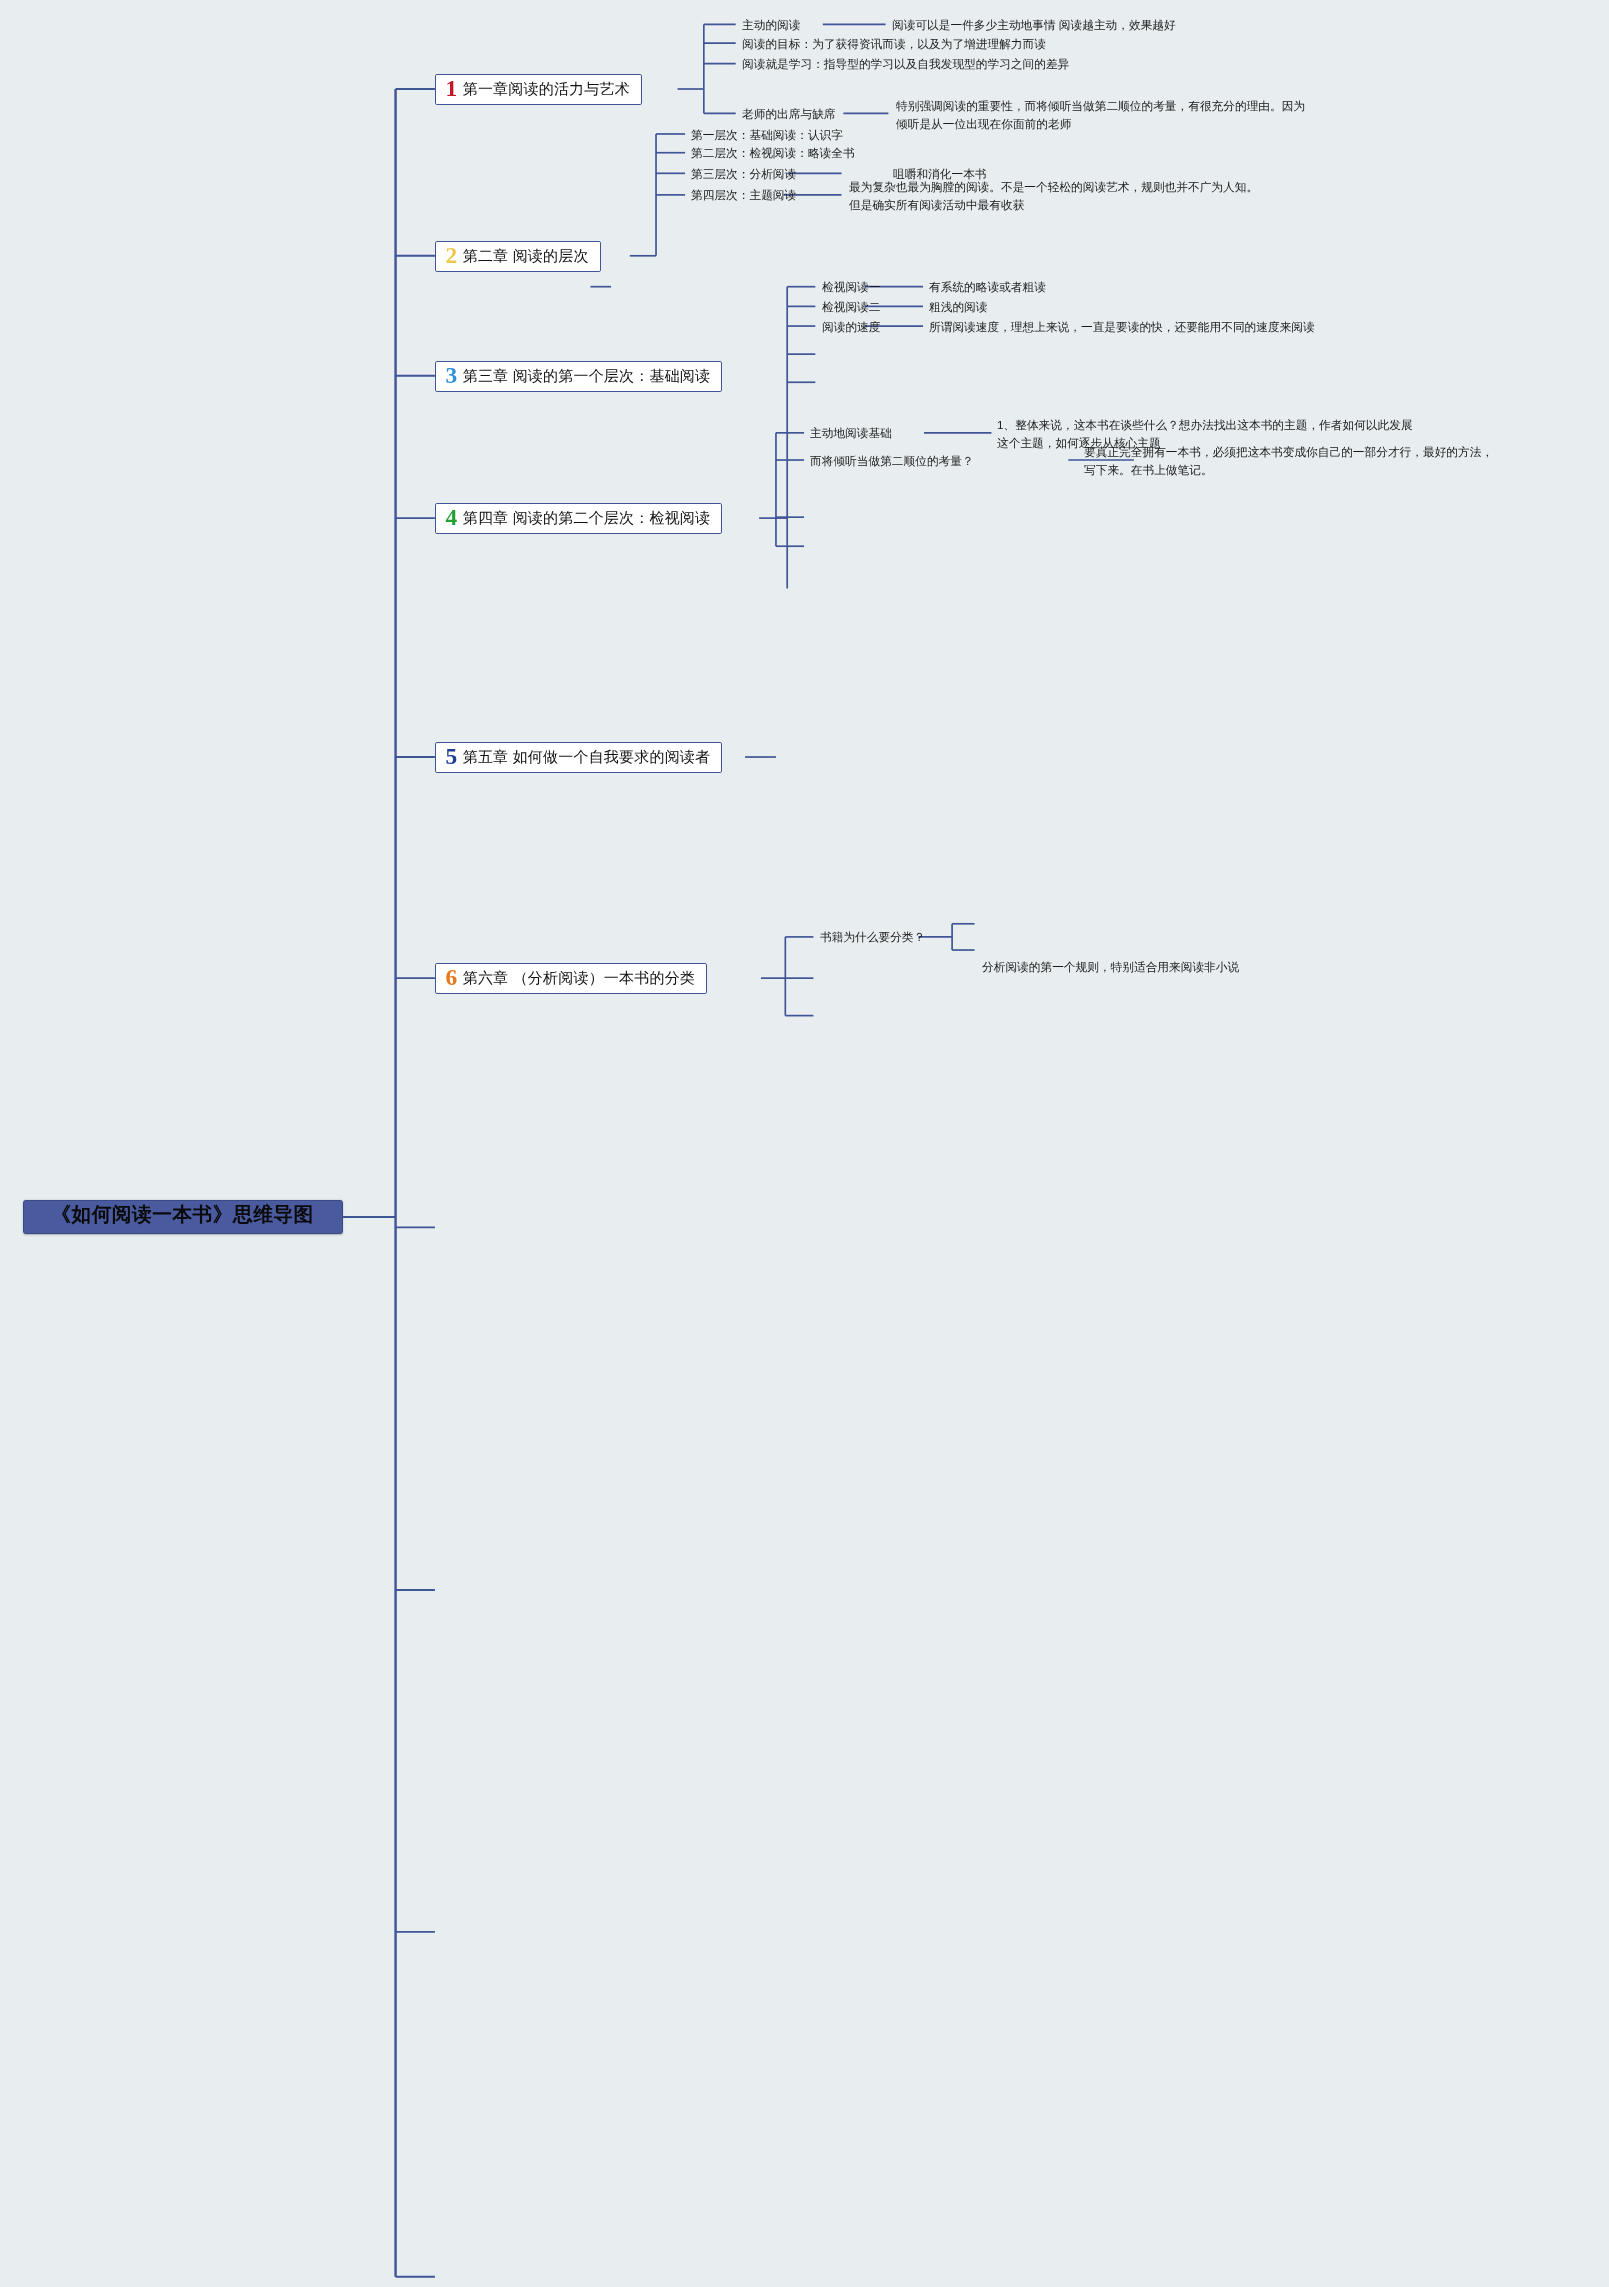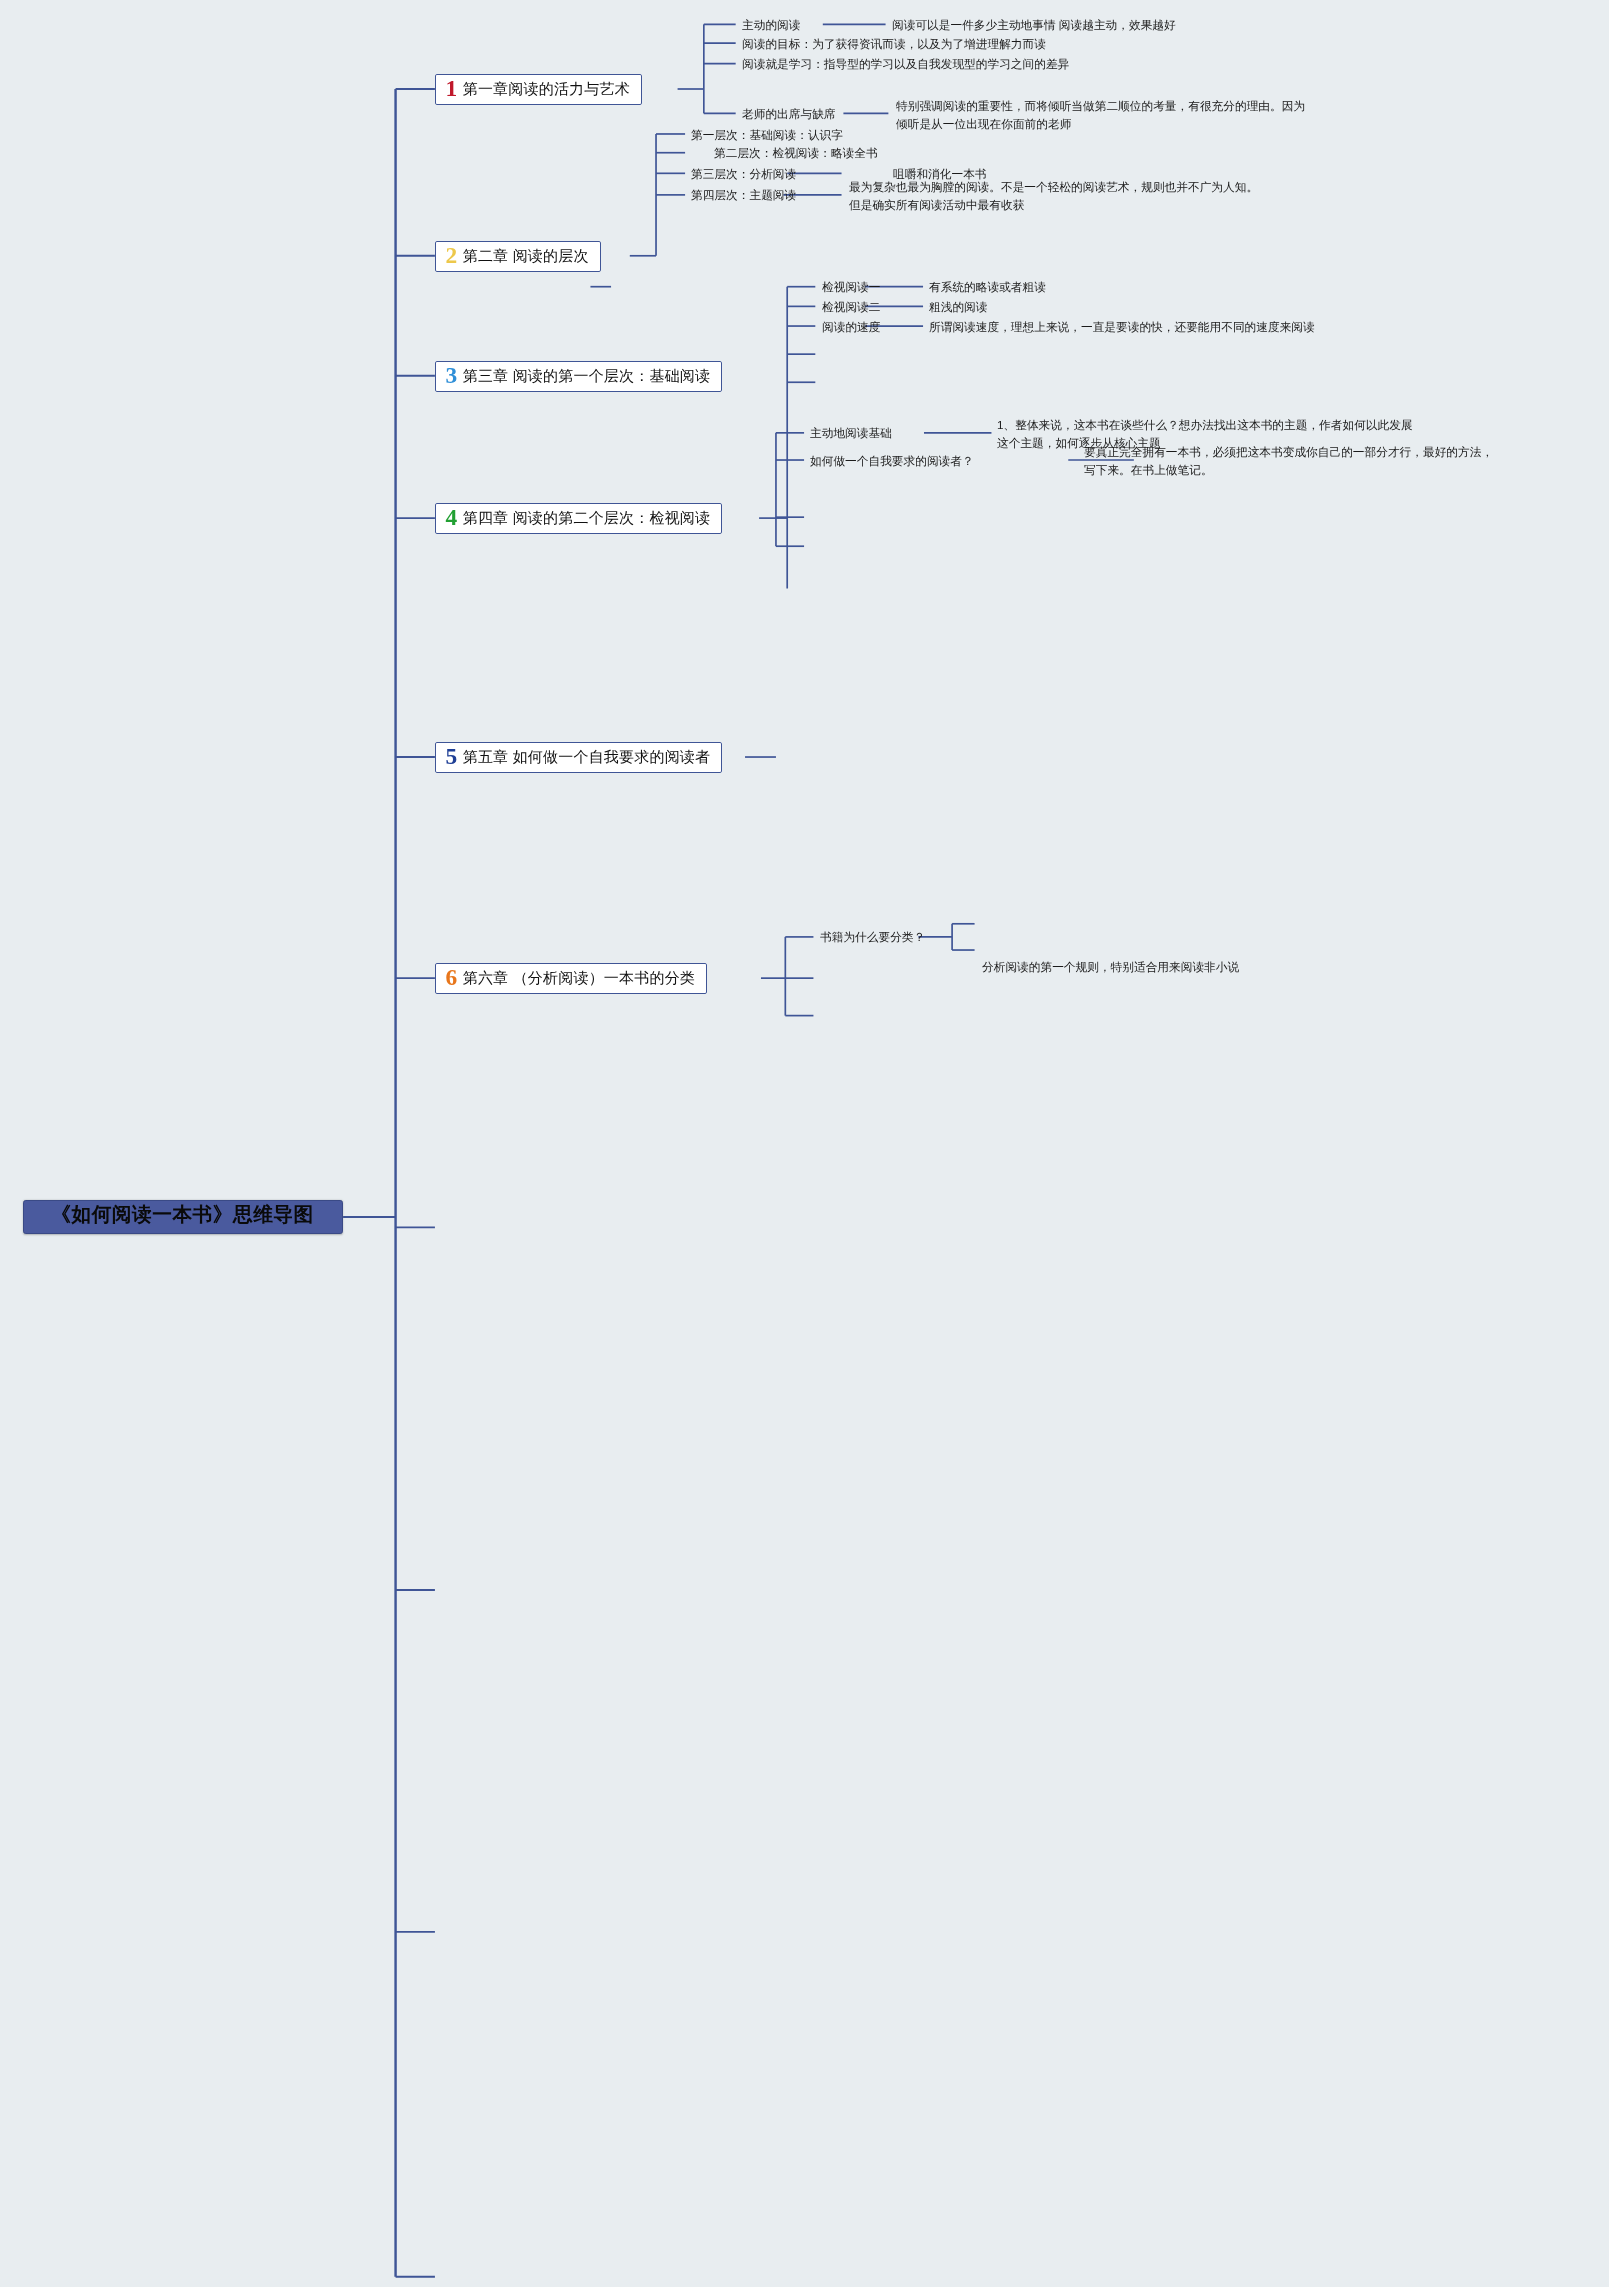--- a/index.html
+++ b/index.html
@@ -194,21 +194,21 @@
   <div class="leaf" style="left:742px; top:55px;">阅读就是学习：指导型的学习以及自我发现型的学习之间的差异</div>
   <div class="leaf" style="left:742px; top:105px;">老师的出席与缺席</div>
   <div class="leaf two-line" style="left:896px; top:97px;">特别强调阅读的重要性，而将倾听当做第二顺位的考量，有很充分的理由。因为
 倾听是从一位出现在你面前的老师</div>
 
   <div class="chapter-box" style="left:435px; top:241px;">
     <span class="chapter-num" style="color:#edc84b;">2</span>
     <span class="chapter-title">第二章 阅读的层次</span>
   </div>
   <div class="leaf" style="left:691px; top:126px;">第一层次：基础阅读：认识字</div>
-  <div class="leaf" style="left:691px; top:144px;margin-left:23px;">第二层次：检视阅读：略读全书</div>
+  <div class="leaf" style="left:691px; top:144px;">第二层次：检视阅读：略读全书</div>
   <div class="leaf" style="left:691px; top:165px;">第三层次：分析阅读</div>
   <div class="leaf" style="left:849px; top:165px;padding-left:44px;">咀嚼和消化一本书</div>
   <div class="leaf" style="left:691px; top:186px;">第四层次：主题阅读</div>
   <div class="leaf two-line" style="left:849px; top:178px;">最为复杂也最为胸膛的阅读。不是一个轻松的阅读艺术，规则也并不广为人知。
 但是确实所有阅读活动中最有收获</div>
 
   <div class="chapter-box" style="left:435px; top:361px;">
     <span class="chapter-num" style="color:#2f8fd8;">3</span>
     <span class="chapter-title">第三章 阅读的第一个层次：基础阅读</span>
   </div>
@@ -224,21 +224,21 @@
   <div class="leaf" style="left:822px; top:318px;">阅读的速度</div>
   <div class="leaf" style="left:929px; top:318px;">所谓阅读速度，理想上来说，一直是要读的快，还要能用不同的速度来阅读</div>
 
   <div class="chapter-box" style="left:435px; top:742px;">
     <span class="chapter-num" style="color:#1f3f96;">5</span>
     <span class="chapter-title">第五章 如何做一个自我要求的阅读者</span>
   </div>
   <div class="leaf" style="left:810px; top:424px;">主动地阅读基础</div>
   <div class="leaf two-line" style="left:997px; top:416px;">1、整体来说，这本书在谈些什么？想办法找出这本书的主题，作者如何以此发展
 这个主题，如何逐步从核心主题</div>
-  <div class="leaf" style="left:810px; top:452px;">如何做一个自我要求的阅读者？</div>
+  <div class="leaf" style="left:810px; top:452px;">而将倾听当做第二顺位的考量？</div>
   <div class="leaf two-line" style="left:1084px; top:443px;">要真正完全拥有一本书，必须把这本书变成你自己的一部分才行，最好的方法，
 写下来。在书上做笔记。</div>
 
   <div class="chapter-box" style="left:435px; top:963px;">
     <span class="chapter-num" style="color:#e8761b;">6</span>
     <span class="chapter-title">第六章 （分析阅读）一本书的分类</span>
   </div>
   <div class="leaf" style="left:820px; top:928px;">书籍为什么要分类？</div>
   <div class="leaf" style="left:982px; top:928px;margin-top:30px;">分析阅读的第一个规则，特别适合用来阅读非小说</div>
 

